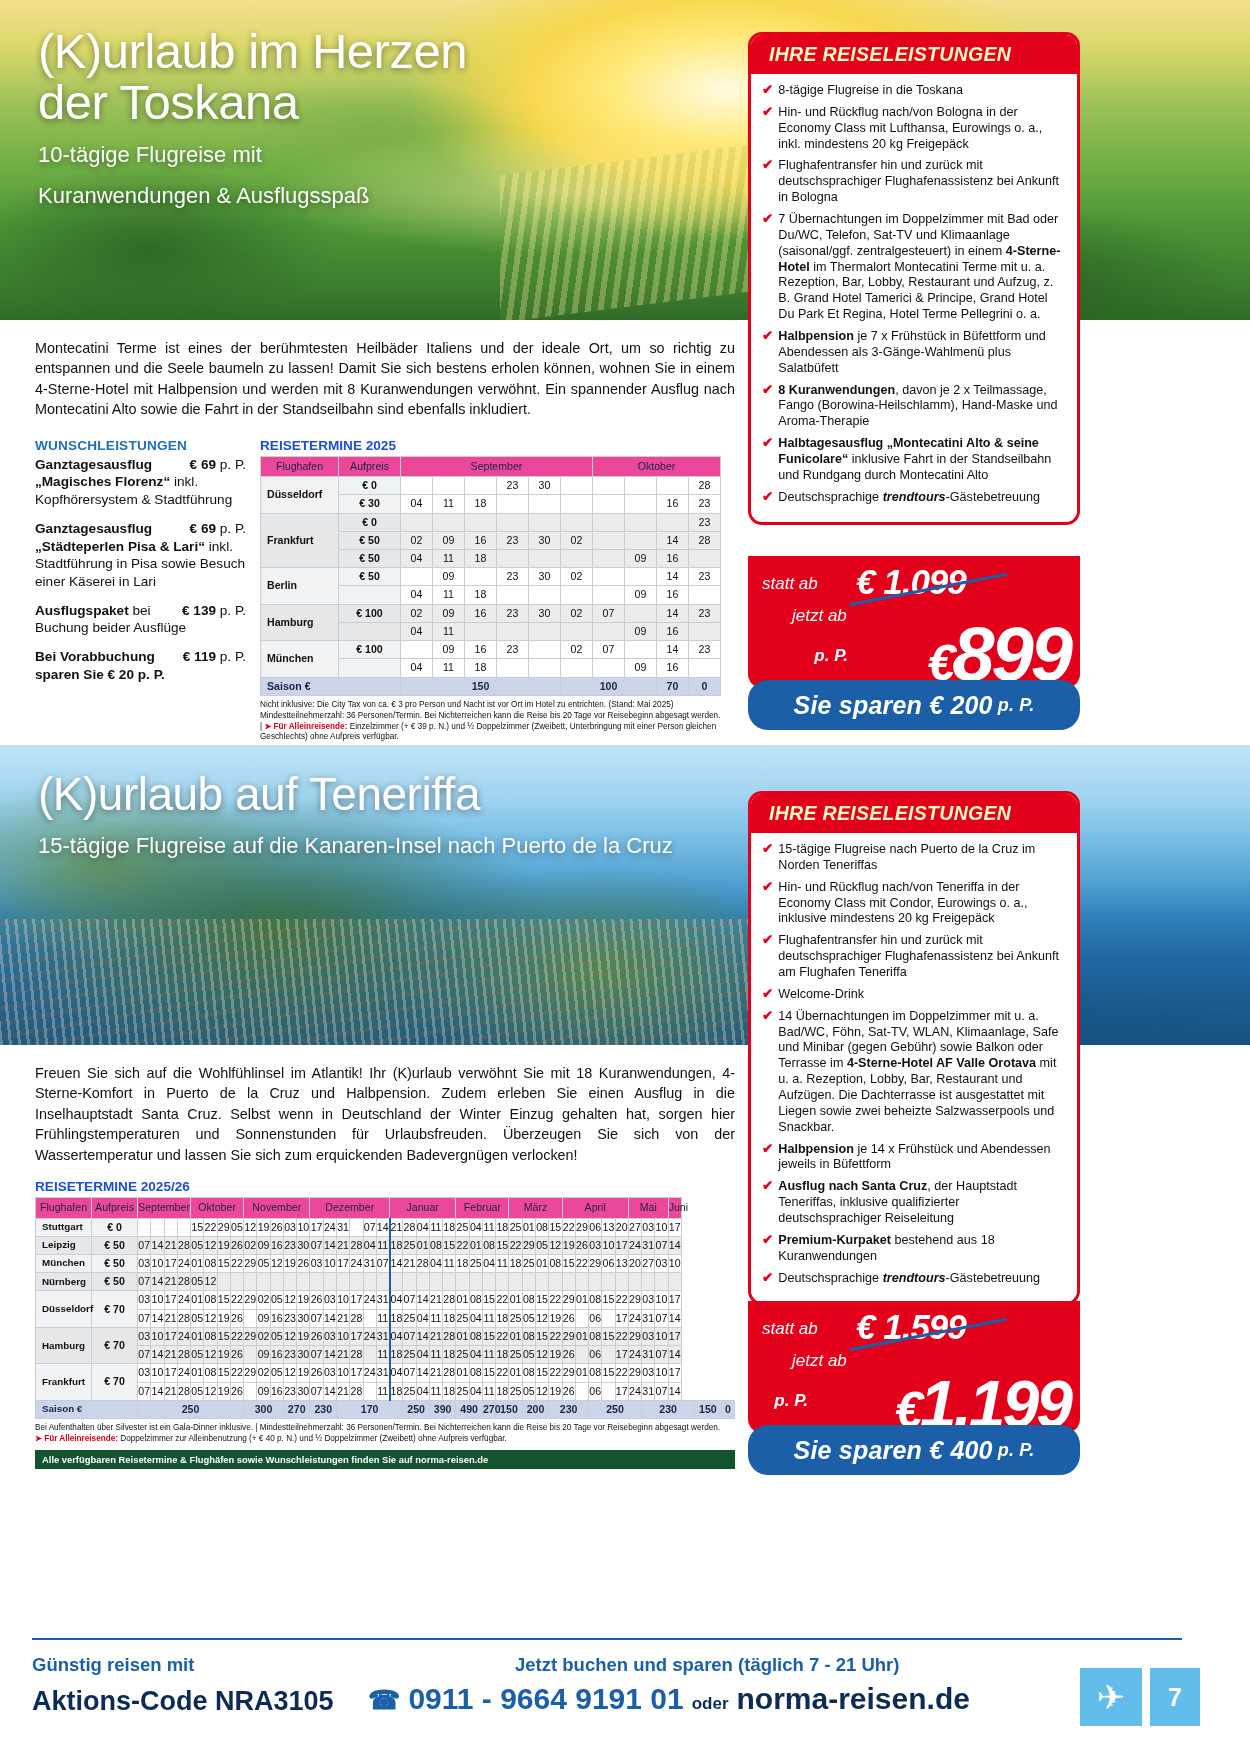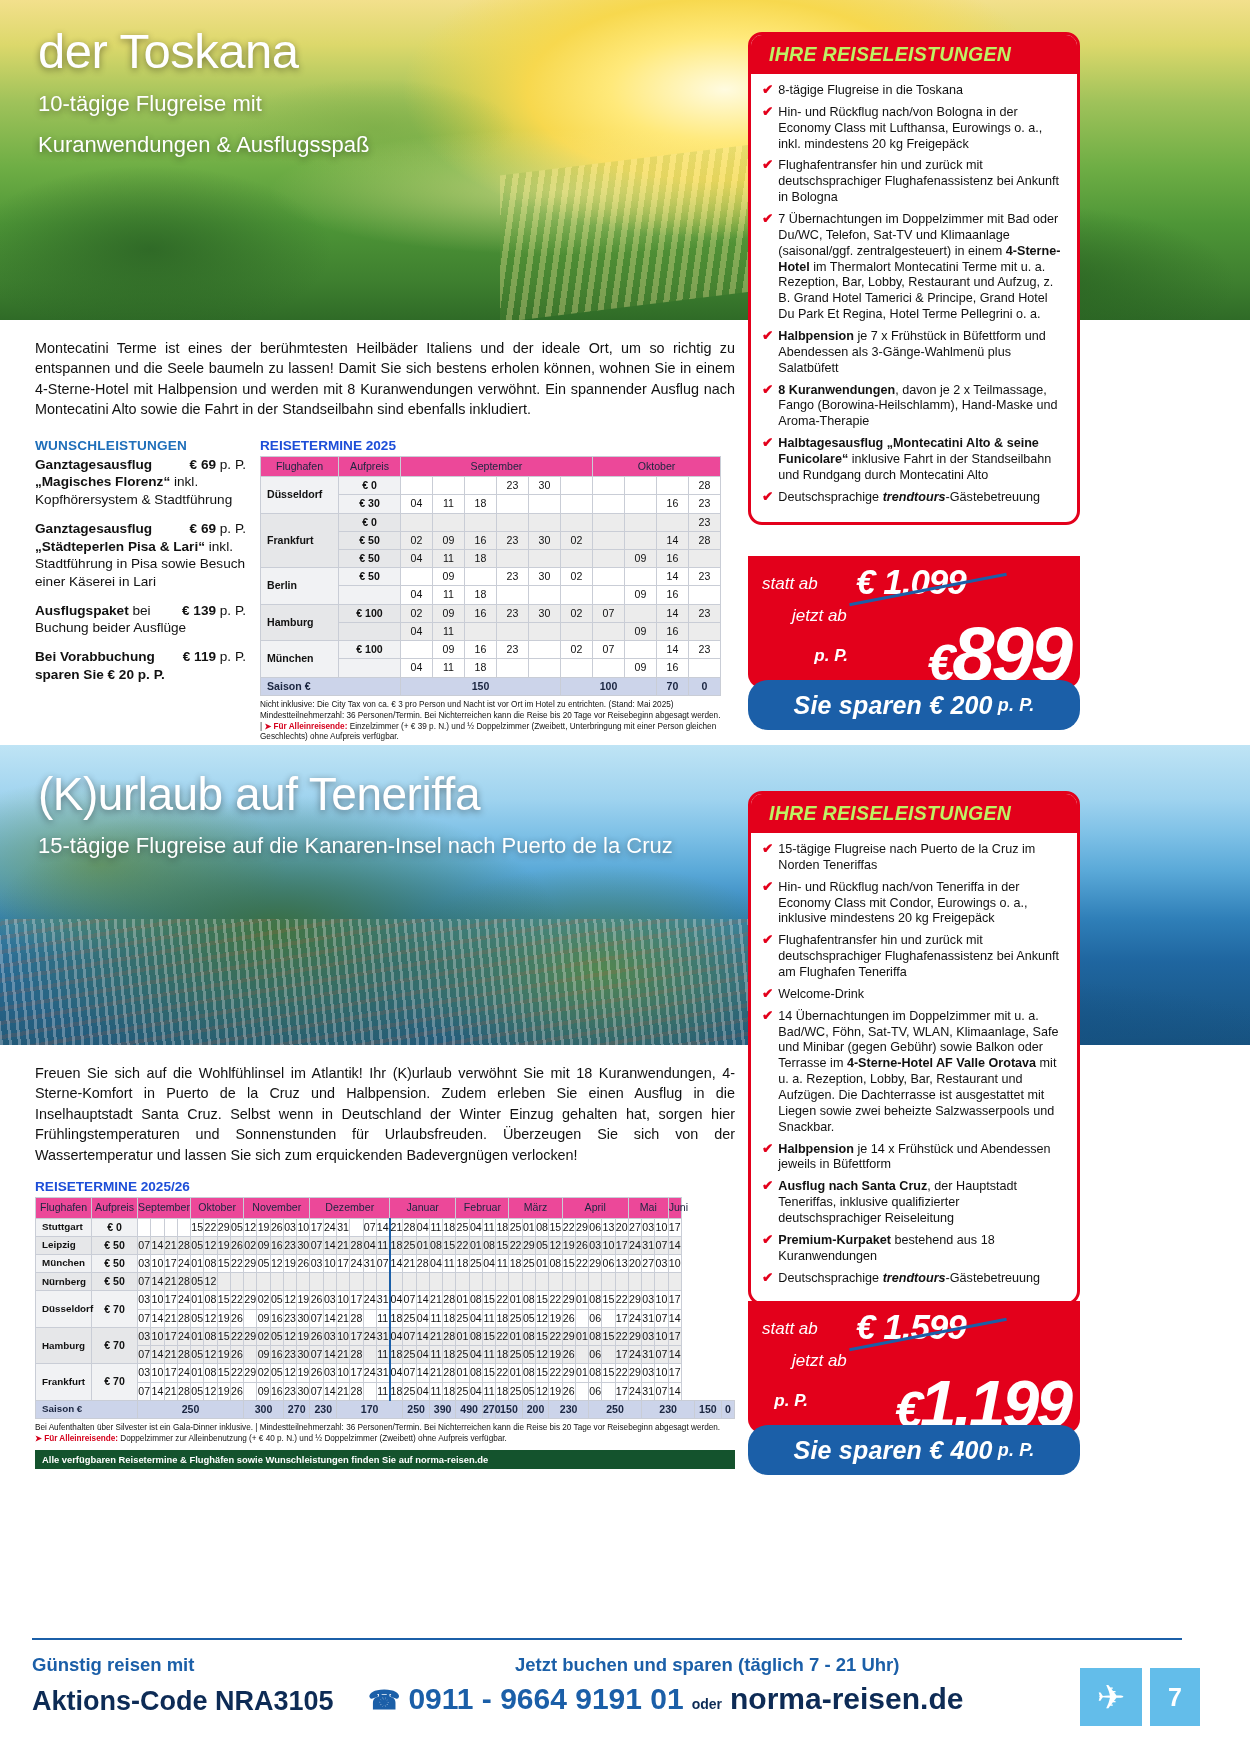--- a/index.html
+++ b/index.html
@@ -161,21 +161,21 @@
   
   .services {
     position: absolute;
     width: 332px;
     background: #fff;
     border: 3px solid #e3001b;
     border-radius: 14px;
     overflow: hidden;
   }
   .services-head {
-    background: #e3001b; color: #bef264;
+    background: #e3001b; color: #fef9c3;
     font-style: italic; font-weight: bold;
     font-size: 19.5px; letter-spacing: .3px;
     padding: 8px 0 8px 18px;
   }
   .services-body { padding: 9px 12px 10px 11px; }
   .svc {
     display: flex; gap: 5px;
     font-size: 12.6px; line-height: 1.26;
     margin-bottom: 6px;
   }
@@ -247,21 +247,21 @@
   }
   .f-mid1 {
     position: absolute; left: 515px; top: 1654px;
     color: #1b5fa8; font-weight: bold; font-size: 18.5px;
   }
   .f-mid2 {
     position: absolute; left: 368px; top: 1682px;
     color: #1b5fa8; font-weight: bold; font-size: 30px;
     display: flex; align-items: baseline; gap: 8px;
   }
-  .f-mid2 .oder { color: #0d2b55; font-size: 14px; font-weight: bold;}
+  .f-mid2 .oder { color: #0d2b55; font-size: 17px; font-weight: bold;}
   .f-mid2 .site { color: #0d2b55; font-size: 30px; font-weight: bold;}
   .plane-box {
     position: absolute; left: 1080px; top: 1668px;
     width: 62px; height: 58px; background: #63bdea;
     display:flex; align-items:center; justify-content:center;
     color:#fff; font-size: 34px;
   }
   .pagebox {
     position: absolute; left: 1150px; top: 1668px;
     width: 50px; height: 58px; background: #63bdea;
@@ -270,20 +270,21 @@
   }
 </style>
 </head>
 <body>
 
 <div class="page">
 
   <div class="offer" style="position:absolute; left:0; top:0;">
     <div class="hero hero-tuscany" style="width:1250px;">
       <div class="hero-text">
+        <div class="hero-title">(K)urlaub im Herzen</div>
         <div class="hero-title">der Toskana</div>
         <div class="hero-sub">10-tägige Flugreise mit</div>
         <div class="hero-sub">Kuranwendungen &amp; Ausflugsspaß</div>
       </div>
     </div>
 
     <div class="intro">Montecatini Terme ist eines der berühmtesten Heilbäder Italiens und der ideale Ort, um so richtig zu entspannen und die Seele baumeln zu lassen! Damit Sie sich bestens erholen können, wohnen Sie in einem 4-Sterne-Hotel mit Halbpension und werden mit 8 Kuranwendungen verwöhnt. Ein spannender Ausflug nach Montecatini Alto sowie die Fahrt in der Standseilbahn sind ebenfalls inkludiert.</div>
 
     <div class="cols">
       <div class="col-left">

